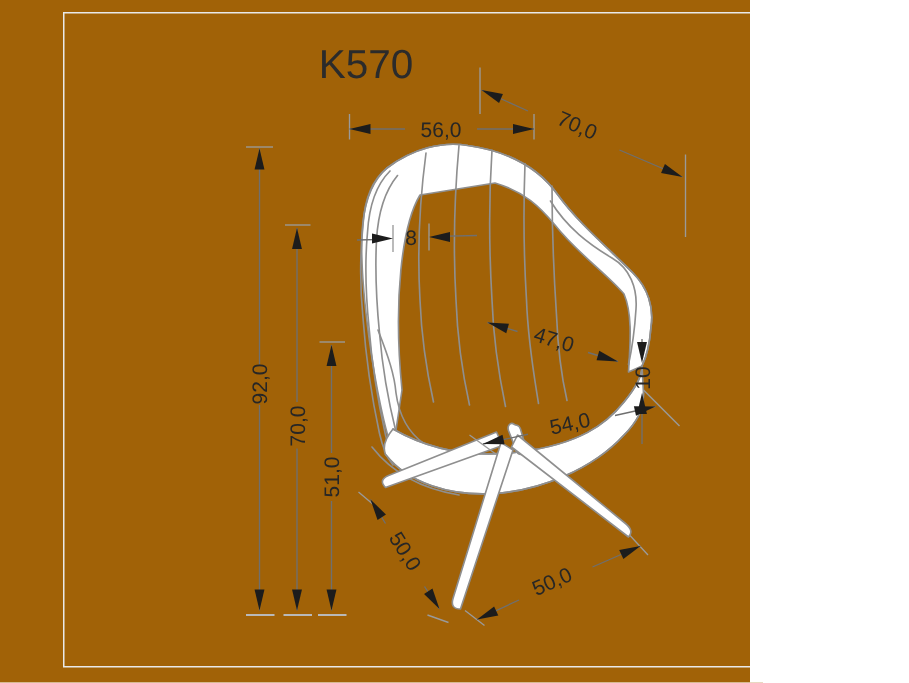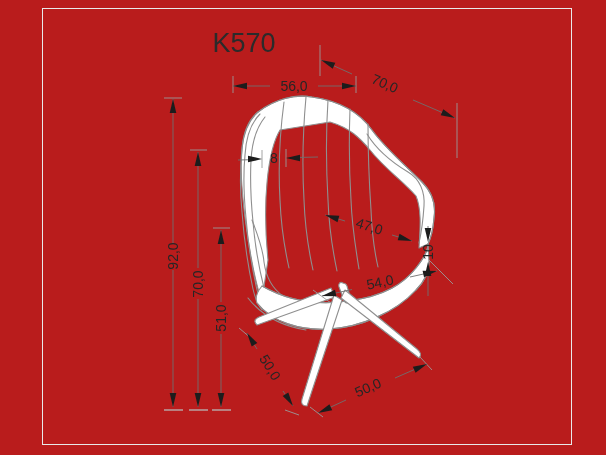--- a/index.html
+++ b/index.html
@@ -1,16 +1,16 @@
 <!DOCTYPE html>
 <html style="--line: #8f8f8f; --dim-line: #6f6f6f; --arrow: #1c1c1c; --text: #262626; --tick: #9a9a9a; --floor-tick: #b9b9b9; --frame: #e9e9e9;"><head>
 <meta charset="utf-8">
 <style>
   html,body{margin:0;padding:0;background:#ffffff;}
-  .page{width:606px;height:455px;position:relative;background:#b91c1c;overflow:hidden;}
+  .page{width:500px;height:455px;position:relative;background:#a16207;overflow:hidden;}
   svg{display:block;}
   .frame-rect{fill:none;stroke:var(--frame,#e9e9e9);stroke-width:1;}
   .chair path, .chair ellipse{fill:none;stroke:var(--line,#8f8f8f);stroke-width:1.1;stroke-linecap:round;stroke-linejoin:round;}
   .chair .solid{fill:#ffffff;}
   .dimline{fill:none;stroke:var(--dim-line,#6f6f6f);stroke-width:0.9;stroke-linecap:butt;}
   .tick{fill:none;stroke:var(--tick,#9a9a9a);stroke-width:0.9;}
   .floor{fill:none;stroke:var(--floor-tick,#b9b9b9);stroke-width:1.3;}
   .arrow{fill:var(--arrow,#1c1c1c);stroke:none;}
   .dim-text{font-family:"Liberation Sans",sans-serif;font-size:14px;fill:var(--text,#262626);}
   .title-text{font-family:"Liberation Sans",sans-serif;font-size:27px;fill:#2b2b2b;}

